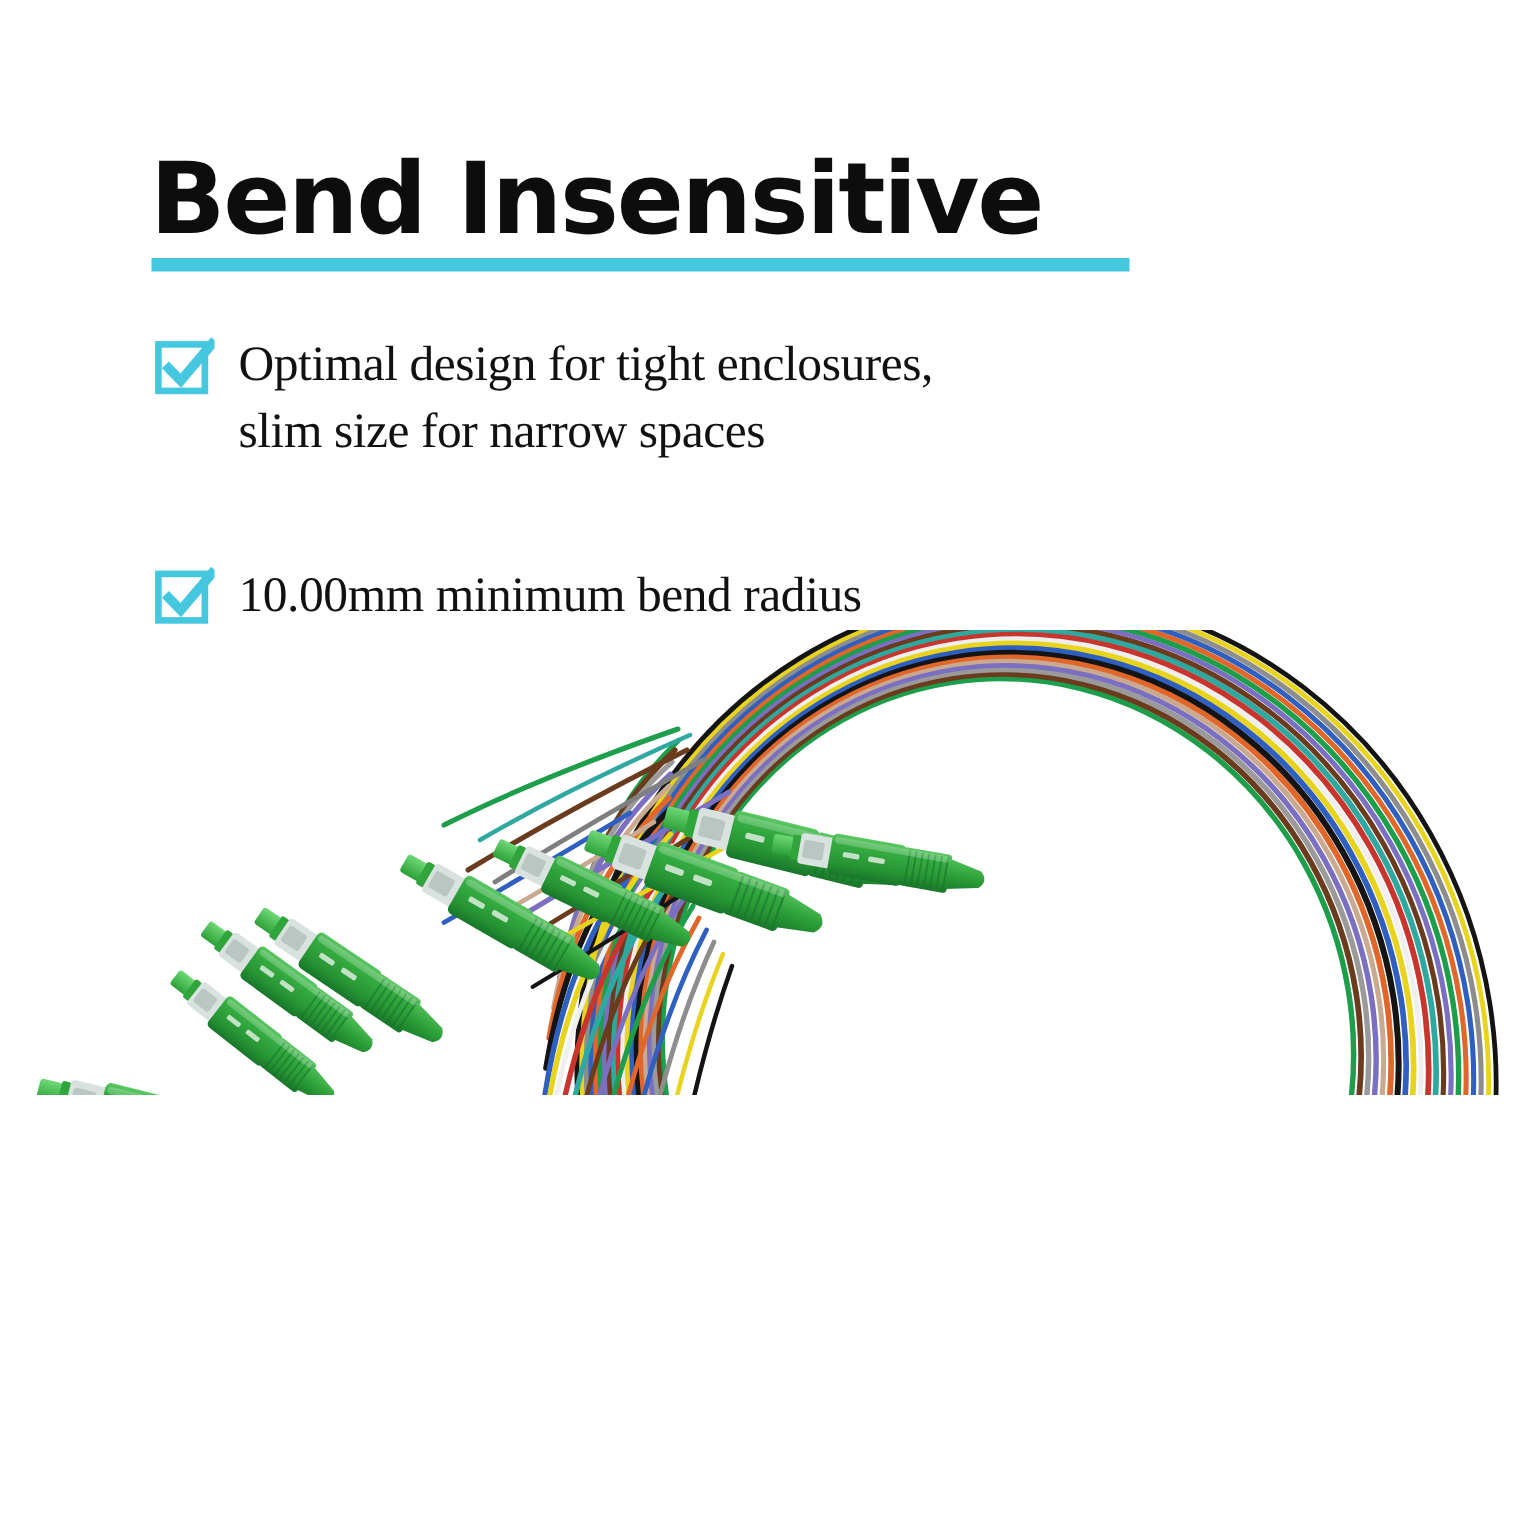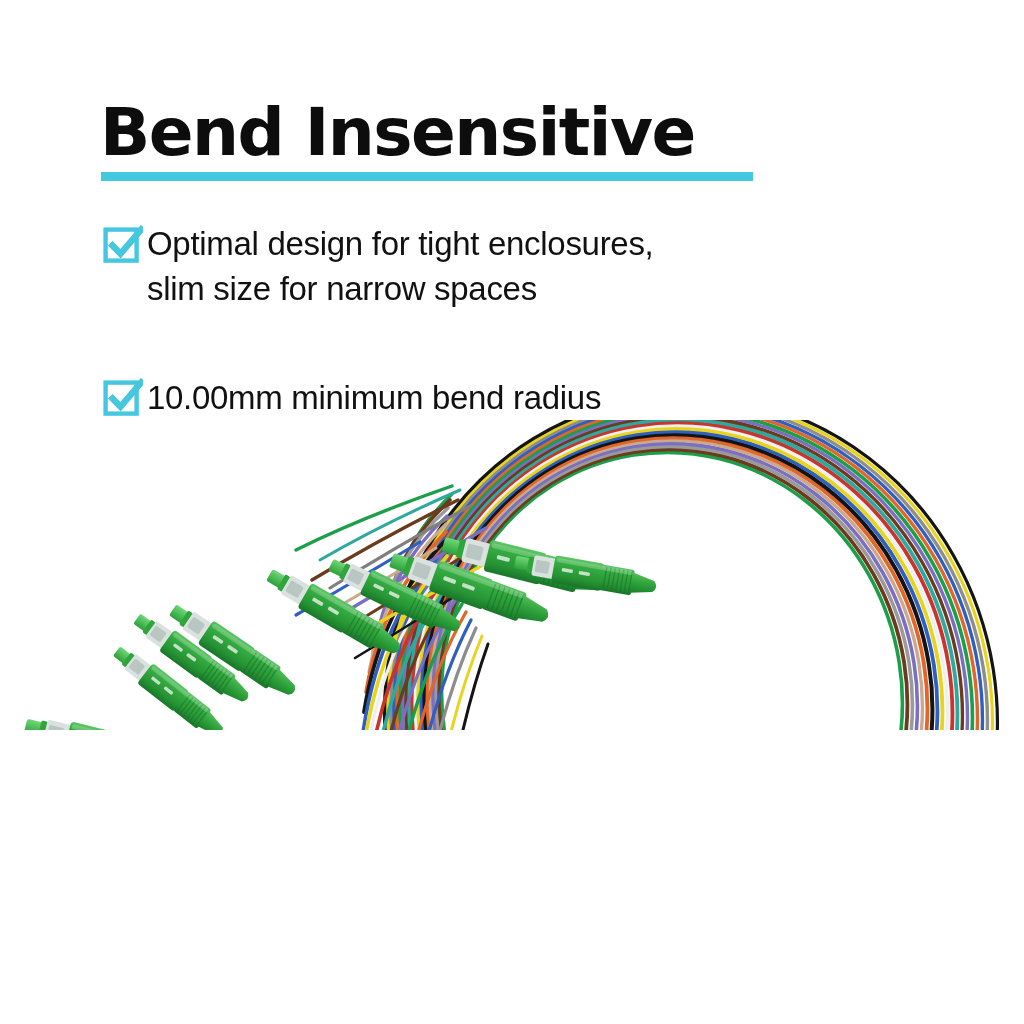--- a/index.html
+++ b/index.html
@@ -60,27 +60,27 @@
   }
   .bullet-check {
     flex: 0 0 auto;
     width: 40px;
     height: 42px;
     position: relative;
     margin-top: 4px;
   }
   .bullet-check svg { display: block; }
   .bullet-text {
-    font-family: Liberation Sans, sans-serif;
+    font-family: Liberation Serif, serif;
     font-size: 33px;
     line-height: 45px;
     font-weight: 400;
     letter-spacing: -0.3px;
     color: #111111;
-    margin-left: 4px;
+    margin-left: 16px;
     white-space: pre-line;
   }
 
   
   #product-photo {
     position: absolute;
     left: 0;
     top: 420px;
     width: 1024px;
     height: 604px;

